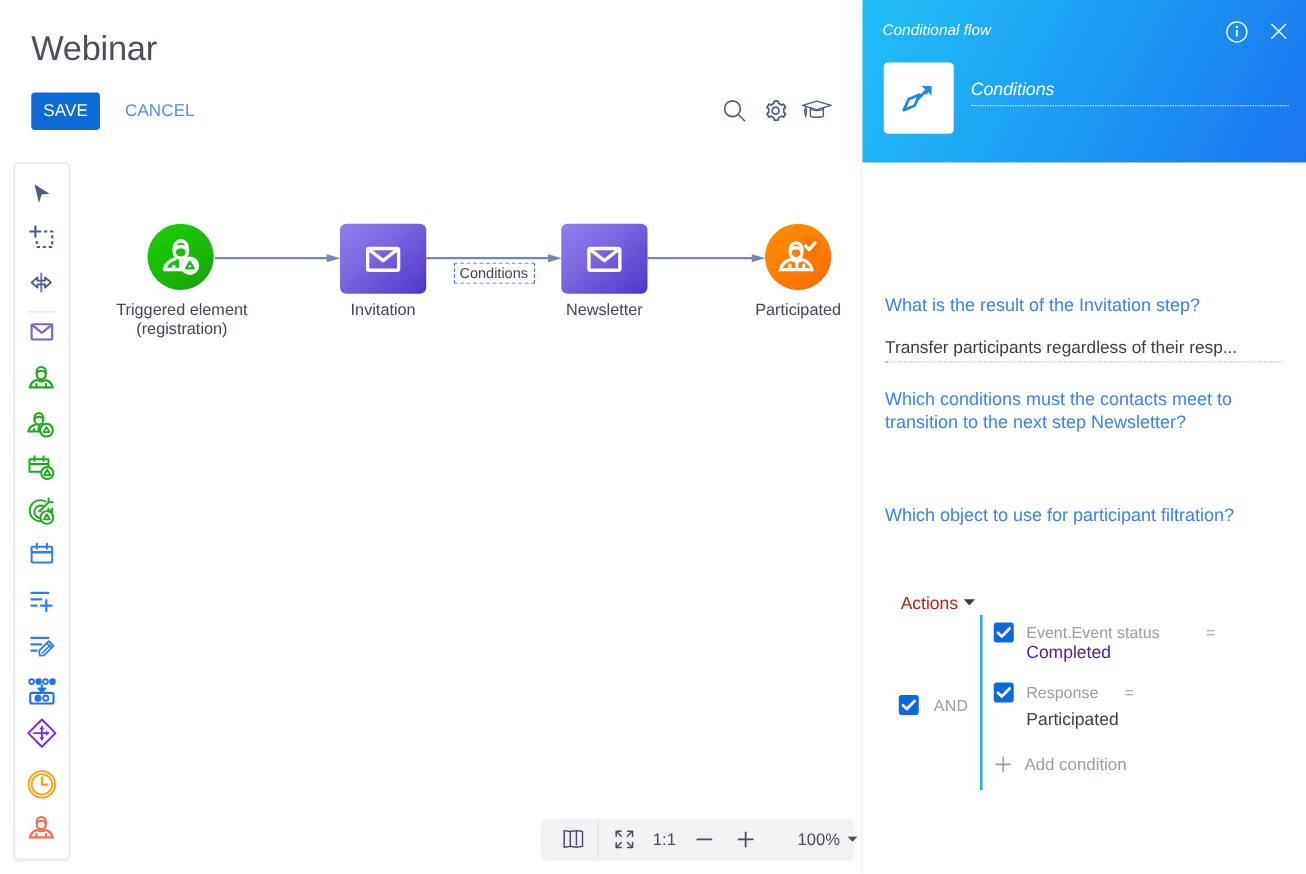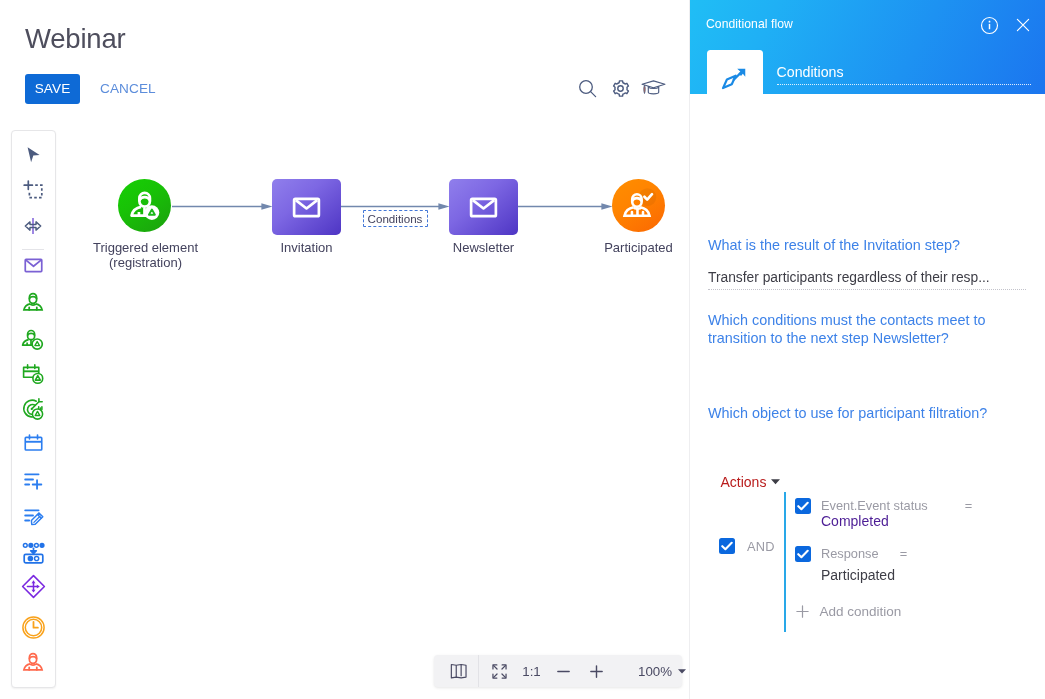--- a/index.html
+++ b/index.html
@@ -73,22 +73,23 @@
   #zoom-bar .zb { display:flex; align-items:center; justify-content:center; cursor:pointer; color:#4a4a63; }
   #zoom-bar .divider { width:1px; height:32px; background:#e2e2e6; }
   #zoom-bar .zlabel { font-size:13.3px; color:#4a4a63; }
 
   
   #right-panel {
     position:absolute; left:690px; top:0; width:355px; height:699px; background:#fff;
   }
   #panel-separator { position:absolute; left:689px; top:0; width:1px; height:699px; background:#eeeef0; }
   #rp-header {
-    position:relative; height:94px;
+    position:relative; height:130px;
     background:linear-gradient(118deg, #20bef5 0%, #1fb0f5 22%, #1d92f2 62%, #1b75ef 100%);
+    font-style:italic;
   }
   #rp-title { position:absolute; left:16px; top:16.8px; font-size:12.2px; color:#fff; letter-spacing:0.05px; }
   #rp-info { position:absolute; left:290px; top:16px; cursor:pointer; }
   #rp-close { position:absolute; left:324px; top:16px; cursor:pointer; }
   #rp-icon-tile {
     position:absolute; left:16.5px; top:50px; width:56px; height:57px;
     background:#fff; border-radius:3.5px; display:flex; align-items:center; justify-content:center;
   }
   #rp-name-wrap { position:absolute; left:86.5px; top:65px; width:254px; }
   #rp-name { font-size:14.2px; color:#fff; padding-bottom:5px; line-height:14px; }
@@ -393,21 +394,21 @@
 
   <div id="actions-row">
     <span id="actions-label">Actions</span>
     <svg width="9" height="6" viewBox="0 0 10 6" style="margin-left:5px">
         <path d="M0 0h10L5 5.6z" fill="#3d3d46"></path>
       </svg>
   </div>
 
   <div class="cond-line-v"></div>
 
-  <div style="position:absolute;left:29px;top:538px;display:flex;align-items:center;">
+  <div style="position:absolute;left:29px;top:556px;display:flex;align-items:center;">
     <span class="cbox">
       <svg width="12" height="10" viewBox="0 0 12 10" fill="none" stroke="#fff" stroke-width="2.1" stroke-linecap="round" stroke-linejoin="round">
           <path d="m1.3 5.2 3.1 3 6.3-6.4"></path>
         </svg>
     </span>
     <span style="margin-left:12px;font-size:12.8px;color:#9a9aa4;letter-spacing:0.2px;">AND</span>
   </div>
 
   <div style="position:absolute;left:105px;top:497.5px;">
     <div style="display:flex;align-items:flex-start;">

